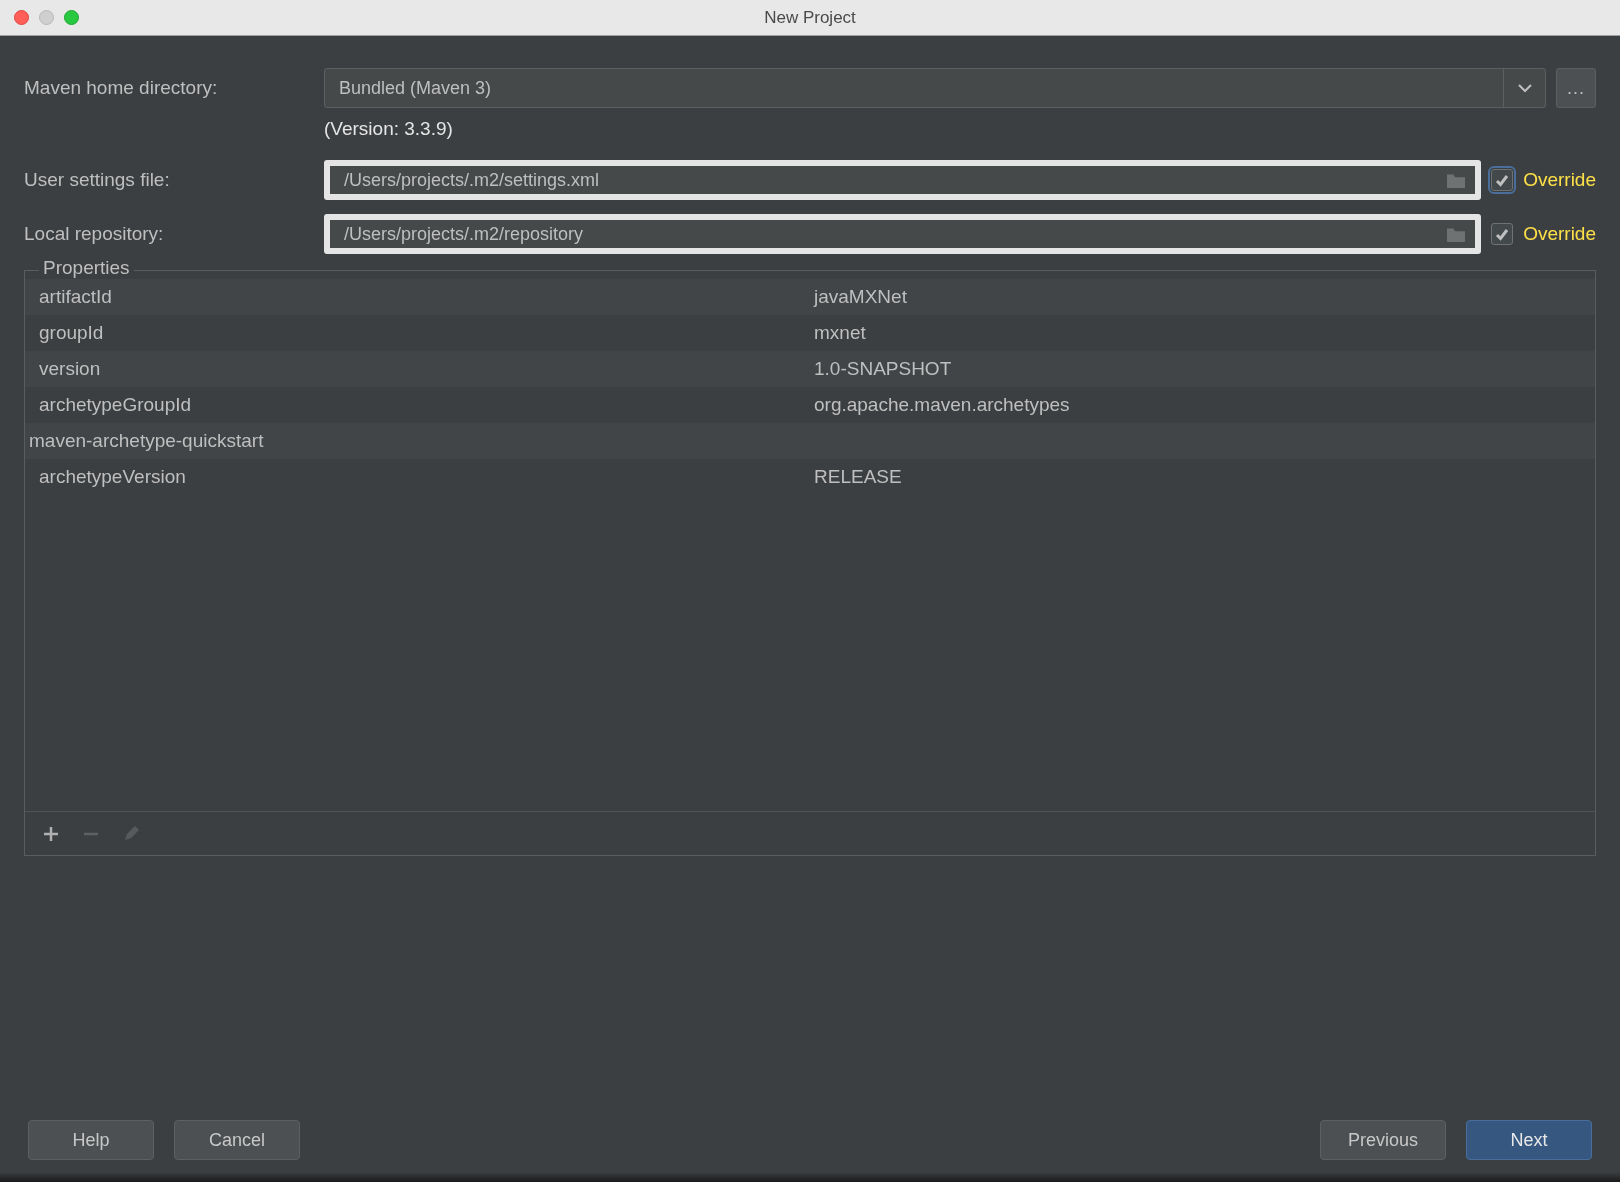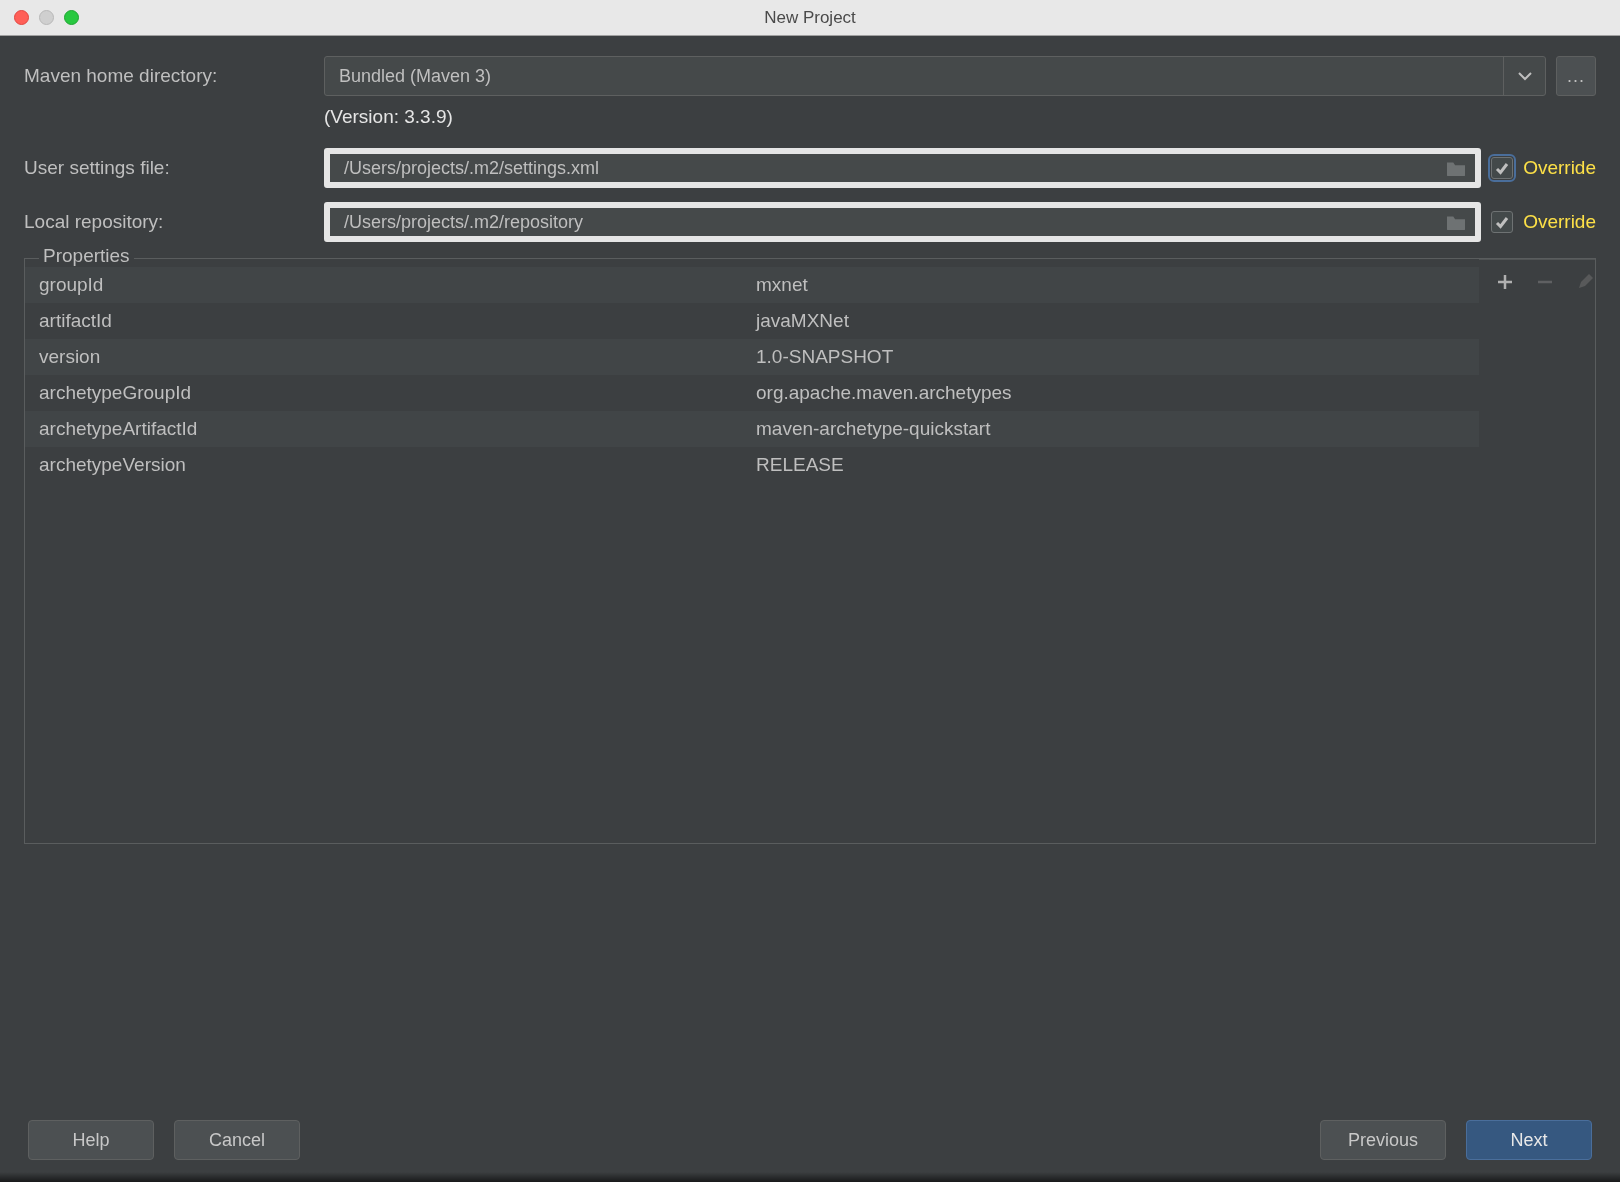--- a/index.html
+++ b/index.html
@@ -29,21 +29,21 @@
   .tl.green  { background: #28c840; border: 0.5px solid #1fa532; }
   .titlebar .title {
     position: absolute;
     left: 0; right: 0;
     text-align: center;
     color: #4a4a4a;
     font-size: 17px;
     pointer-events: none;
   }
   .content {
-    padding: 20px 24px 0 24px;
+    padding: 32px 24px 0 24px;
   }
   .form-row {
     display: flex;
     align-items: center;
     margin-bottom: 14px;
   }
   .label-col {
     width: 300px;
     flex: 0 0 300px;
     color: #bfbfbf;
@@ -129,21 +129,21 @@
   .checkbox.focused { outline: 2px solid #4a6e9b; outline-offset: 1px; }
   .checkbox svg { width: 16px; height: 16px; stroke: #bfbfbf; stroke-width: 3; fill: none; }
   .override-label { color: #fde047; font-size: 19px; margin-left: 0; }
 
   .fieldset {
     border: 1px solid #5a5d5e;
     margin-top: 16px;
     position: relative;
     height: 586px;
     display: flex;
-    flex-direction: row;
+    flex-direction: column;
   }
   .fieldset .legend {
     position: absolute;
     top: -14px;
     left: 14px;
     background: #3c3f41;
     padding: 0 4px;
     font-size: 19px;
     color: #bfbfbf;
   }
@@ -261,37 +261,36 @@
           </svg>
       </div>
       <span class="override-label">Override</span>
     </div>
   </div>
 
   <div class="fieldset">
     <div class="legend">Properties</div>
     <div class="prop-rows" id="prop-rows">
         <div class="prop-row">
+          <div class="k">artifactId</div>
+          <div class="v">javaMXNet</div>
+        </div>
+        <div class="prop-row">
           <div class="k">groupId</div>
           <div class="v">mxnet</div>
         </div>
         <div class="prop-row">
-          <div class="k">artifactId</div>
-          <div class="v">javaMXNet</div>
-        </div>
-        <div class="prop-row">
           <div class="k">version</div>
           <div class="v">1.0-SNAPSHOT</div>
         </div>
         <div class="prop-row">
           <div class="k">archetypeGroupId</div>
           <div class="v">org.apache.maven.archetypes</div>
         </div>
         <div class="prop-row">
-          <div class="k">archetypeArtifactId</div>
           <div class="v">maven-archetype-quickstart</div>
         </div>
         <div class="prop-row">
           <div class="k">archetypeVersion</div>
           <div class="v">RELEASE</div>
         </div>
       </div>
     <div class="fieldset-toolbar">
       <div class="tb-icon">
         <svg width="18" height="18" viewBox="0 0 18 18">

